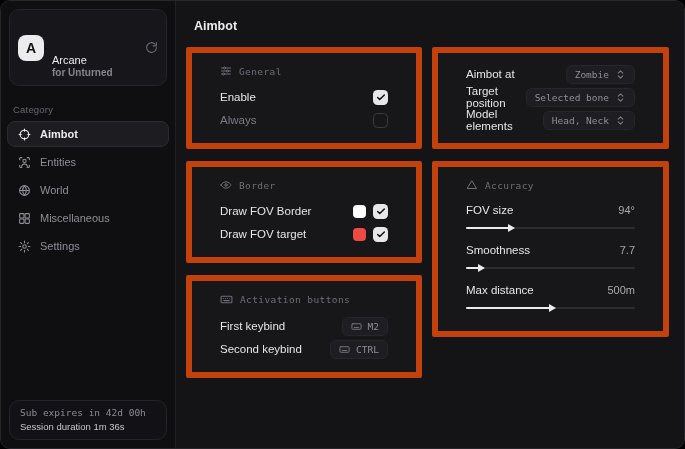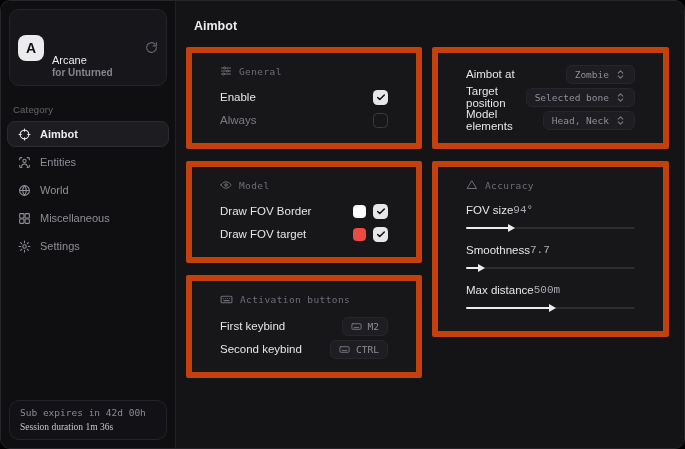--- a/index.html
+++ b/index.html
@@ -16,21 +16,21 @@
   .logo-refresh{margin-left:auto;color:#6a6a73;display:flex;cursor:pointer;}
 
   .category-label{margin:10px 12px 6px;color:#66666e;font-size:9.5px;letter-spacing:.2px;}
   .nav{padding:0 6px;display:flex;flex-direction:column;gap:2px;}
   .nav-item{height:26px;display:flex;align-items:center;gap:9px;padding:0 10px;border-radius:8px;color:#8e8e96;font-size:11px;border:1px solid transparent;cursor:pointer;box-sizing:border-box;}
   .nav-item.selected{background:#1c1c21;border-color:#2b2b31;color:#ececee;font-weight:600;}
   .nav-item .ni{display:flex;color:inherit;}
 
   .sidebar-footer{margin:8px;margin-top:auto;padding:5px 10px;background:#121216;border:1px solid #232329;border-radius:10px;line-height:1.5;}
   .sub-line1{font-family:"DejaVu Sans Mono",monospace;font-size:9.5px;color:#8a8a92;white-space:nowrap;}
-  .sub-line2{font-size:9.5px;color:#c7c7cd;white-space:nowrap;font-family:Liberation Serif, serif;}
+  .sub-line2{font-size:9.5px;color:#c7c7cd;white-space:nowrap;}
 
   
   .main{flex:1;background:#141417;padding:16px 15px 12px 10px;box-sizing:border-box;overflow:hidden;}
   .main-title{color:#ececee;font-size:12.5px;font-weight:700;margin:2px 0 14px 8px;}
   .columns{display:flex;gap:10px;align-items:flex-start;}
   .col{display:flex;flex-direction:column;gap:12px;}
   .col-left{width:237px;}
   .col-right{width:238px;}
 
   .card{background:#17171a;border:6px solid #c2410c;border-radius:2px;padding:9px 28px 11px;box-sizing:border-box;}
@@ -45,22 +45,22 @@
   .swatch{width:13px;height:13px;border-radius:4px;cursor:pointer;}
   .checkbox{width:15px;height:15px;border-radius:4.5px;box-sizing:border-box;cursor:pointer;display:flex;align-items:center;justify-content:center;}
   .checkbox.checked{background:#e7e7ea;color:#111;}
   .checkbox.unchecked{border:1.5px solid #3a3a41;background:transparent;}
 
   .pill-btn{display:inline-flex;align-items:center;gap:6px;background:#1d1d22;border:1px solid #26262c;border-radius:6px;padding:3px 8px;color:#8f8f97;font-family:"DejaVu Sans Mono",monospace;font-size:9.5px;cursor:pointer;white-space:nowrap;}
   .pill-btn .pi{display:flex;color:#7d7d85;}
 
   
   .slider-group{margin:4px 0 6px;}
-  .slider-head{display:flex;align-items:center;height:20px;}
-  .slider-value{font-family:Liberation Mono, monospace;font-size:11px;color:#a9a9b0;}
+  .slider-head{display:flex;align-items:center;justify-content:space-between;height:20px;}
+  .slider-value{font-family:Liberation Sans, sans-serif;font-size:11px;color:#a9a9b0;}
   .slider{position:relative;height:12px;margin-top:2px;cursor:pointer;}
   .slider-track{position:absolute;left:0;right:0;top:5px;height:2px;background:#2c2c32;border-radius:2px;}
   .slider-fill{position:absolute;left:0;top:5px;height:2px;background:#ececee;border-radius:2px;}
   .slider-thumb{position:absolute;top:1.5px;width:0;height:0;border-top:4.5px solid transparent;border-bottom:4.5px solid transparent;border-left:7px solid #ececee;transform:translateX(-2px);}
 </style>
 </head>
 <body>
 
 <div class="window">
 
@@ -174,21 +174,21 @@
         </section>
 
         <section class="card">
           <div class="card-header">
             <span class="hi">
               <svg width="12" height="12" viewBox="0 0 24 24" fill="none" stroke="currentColor" stroke-width="2" stroke-linecap="round">
                   <path d="M2 12s3.5-6.5 10-6.5S22 12 22 12s-3.5 6.5-10 6.5S2 12 2 12z"></path>
                   <circle cx="12" cy="12" r="2.5"></circle>
                 </svg>
             </span>
-            <span>Model</span>
+            <span>Border</span>
           </div>
           <div class="row">
             <span class="row-label">Draw FOV Border</span>
             <span class="row-right">
               <span class="swatch" style="background: rgb(255, 255, 255);"></span>
               <span class="checkbox checked">
                 <svg width="10" height="10" viewBox="0 0 24 24" fill="none" stroke="currentColor" stroke-width="3.5" stroke-linecap="round" stroke-linejoin="round">
                     <path d="M4 13l5 5L20 7"></path>
                   </svg>
               </span>

